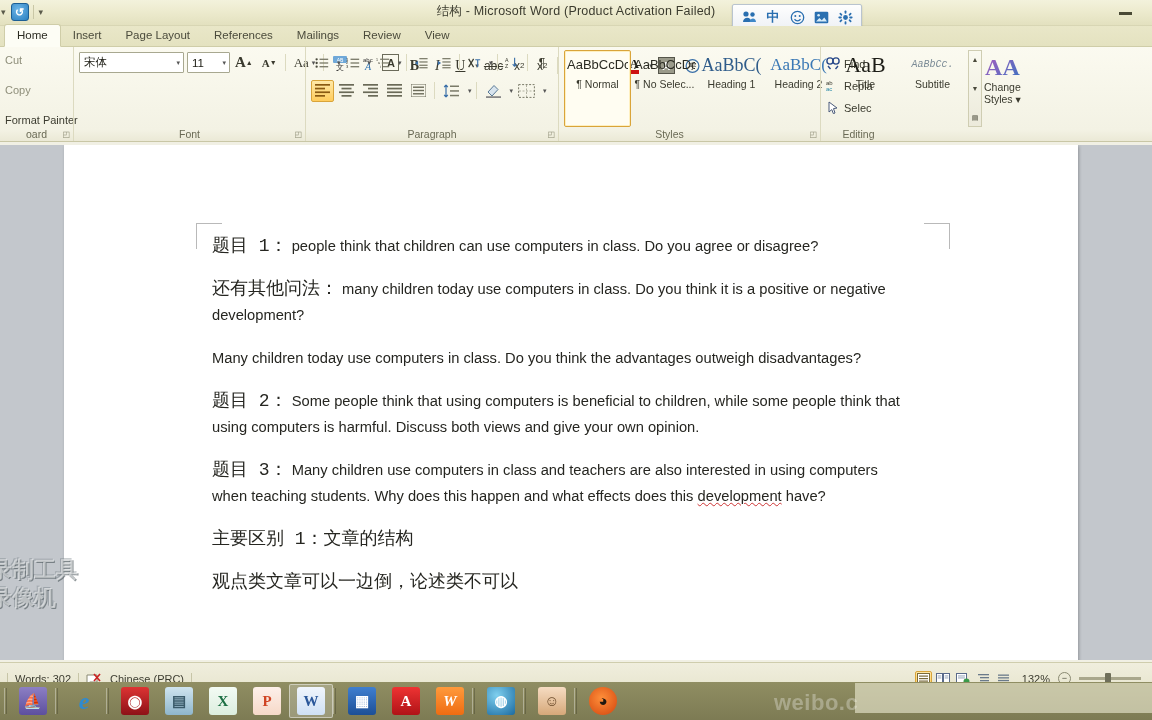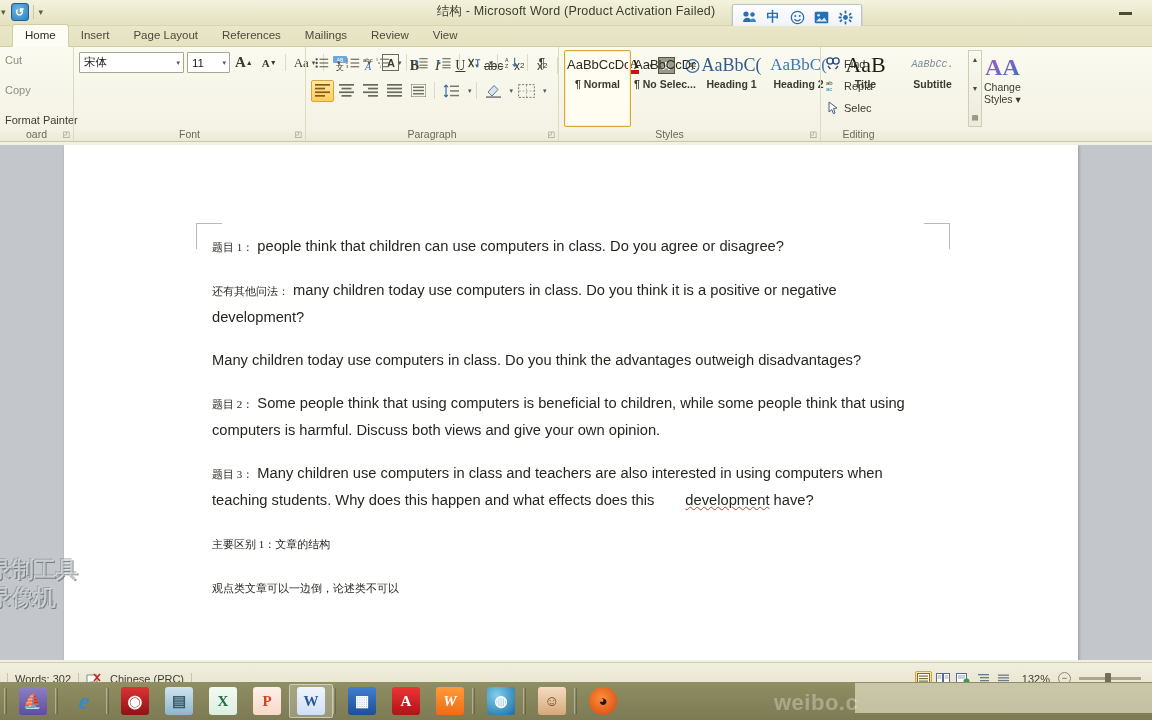--- a/index.html
+++ b/index.html
@@ -71,21 +71,21 @@
   }
   .ime-btn.cn { font-weight:bold; font-size:13px; }
   .ime-btn svg { display:block; }
 
   
   .ribbon-tabs {
     position:relative; height: 21px;
     background: linear-gradient(180deg,#e9e7c8 0%, #e4e2c0 100%);
     border-bottom: 1px solid #cfcda8;
     display:flex; align-items:flex-end;
-    padding-left: 12px;
+    padding-left: 4px;
   }
   .rtab {
     font-size: 11.5px; color: #4b4b3c; padding: 3px 12px 4px;
     position:relative; top:0; line-height: 14px;
   }
   .rtab.active {
     background: #fdfdf5; color:#2c2c22;
     border: 1px solid #cfcda8; border-bottom: 1px solid #fdfdf5;
     border-radius: 3px 3px 0 0; margin-bottom:-1px;
   }
@@ -159,21 +159,21 @@
   .style-item {
     width: 67px; padding: 4px 2px 2px; text-align:center;
     border:1px solid transparent; border-radius:2px;
   }
   .style-item.sel { border-color:#d9a43a; background:#fffdf2; box-shadow: inset 0 0 0 1px #fff0bf; }
   .style-preview { font-size: 13px; color:#2b2b22; line-height: 20px; white-space:nowrap; overflow:hidden; }
   .style-preview.h1 { font-family:"Liberation Serif",serif; font-size:18px; color:#2f5c8a; }
   .style-preview.h2 { font-family:"Liberation Serif",serif; font-size:17px; color:#3a78b5; }
   .style-preview.title { font-family:"Liberation Serif",serif; font-size:22px; color:#1d1d17; }
   .style-preview.subtitle { font-family:Liberation Mono, monospace; font-style:italic; font-size:10px; color:#7b8b96; }
-  .style-name { font-size: 10.5px; color:#3a3a2e; margin-top: 3px; white-space:nowrap;font-weight:bold; }
+  .style-name { font-size: 10.5px; color:#3a3a2e; margin-top: 3px; white-space:nowrap; }
   .style-scroll {
     width: 14px; display:flex; flex-direction:column; justify-content:space-between;
     border:1px solid #cfcdb2; background:linear-gradient(180deg,#fafaf0,#eceadb); margin-left:2px;
   }
   .style-scroll div { height:17px; display:flex; align-items:center; justify-content:center; font-size:7px; color:#4a4a3c;}
 
   .change-styles {
     width: 52px; display:flex; flex-direction:column; align-items:center;
     justify-content:flex-start; padding-top: 4px;
   }
@@ -199,22 +199,22 @@
   }
   .mark { position:absolute; width: 26px; height: 26px; }
   .mark.tl { left: 132px; top: 78px; border-left:1px solid #b9b9b9; border-top:1px solid #b9b9b9;}
   .mark.tr { left: 860px; top: 78px; border-right:1px solid #b9b9b9; border-top:1px solid #b9b9b9;}
   .doc-text {
     position:absolute; left: 148px; top: 88px; width: 700px;
     font-family: "Liberation Sans", sans-serif;
     font-size: 14.7px; color: #262621; line-height: 26px;
   }
   .doc-p { margin-bottom: 17px; }
-  .doc-p .zh { font-family:Liberation Serif, serif; font-size:11px; }
-  .squiggle { text-decoration: underline; text-decoration-style: wavy; text-decoration-color:#cc3333; text-decoration-thickness:1px;margin-left:27px;}
+  .doc-p .zh { font-family:Liberation Mono, monospace; font-size:18px; }
+  .squiggle { text-decoration: underline; text-decoration-style: wavy; text-decoration-color:#cc3333; text-decoration-thickness:1px;}
 
   
   .statusbar {
     position:absolute; left:0; top:662px; width:1152px; height:32px;
     background: linear-gradient(180deg,#f0eedd 0%, #e6e4cd 100%);
     border-top:1px solid #cfcdad;
     display:flex; align-items:center;
   }
   .sb-sep { width:1px; height:12px; background:#c7c5a7; margin: 0 7px; }
   .sb-text { font-size:11px; color:#3c3c30; white-space:nowrap; }

